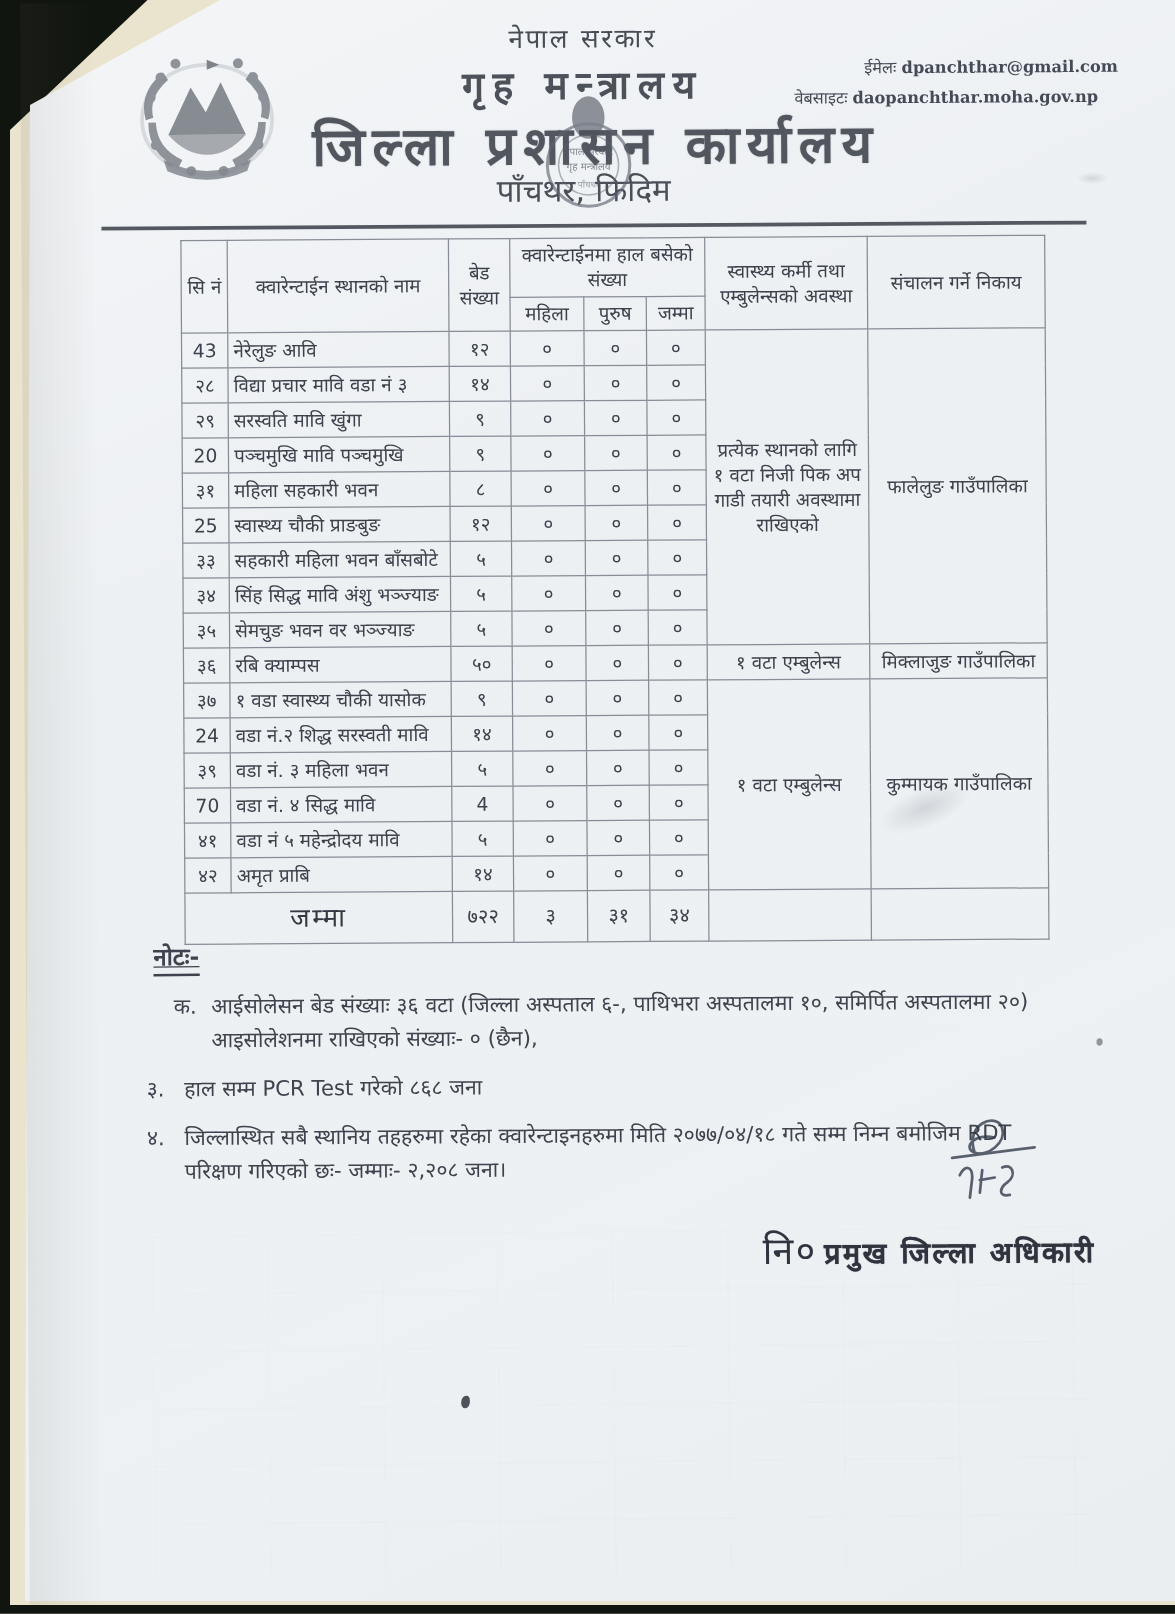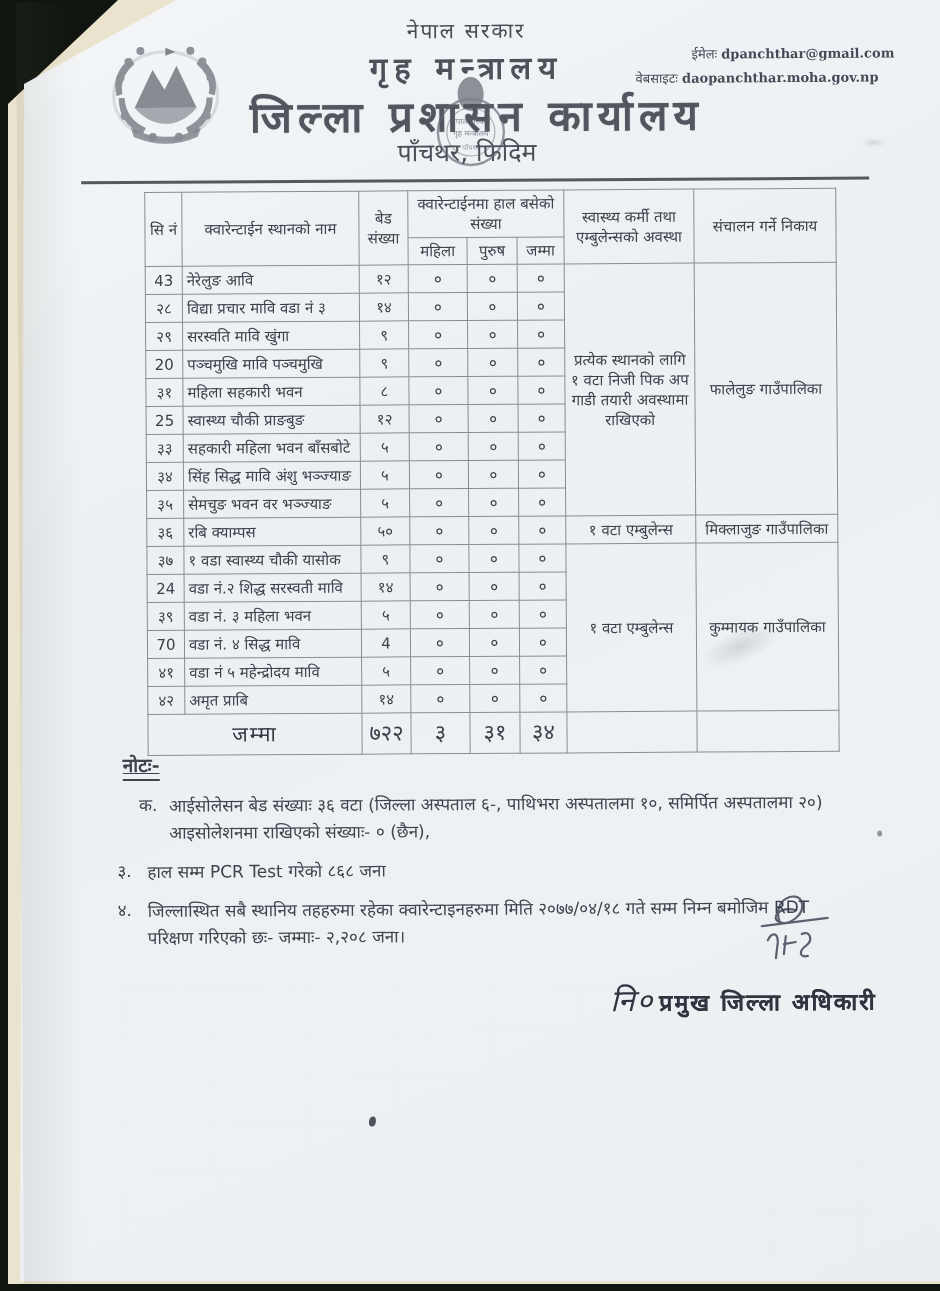--- a/index.html
+++ b/index.html
@@ -51,34 +51,34 @@
   .qt th,.qt td{border:1.2px solid #878d97;padding:1px 4px;line-height:20px;
     font-weight:normal;background:transparent;}
   .qt thead th{text-align:center;font-size:15px;padding:3px 2px;}
   .qt tbody td{height:25px;}
   .c-sn,.c-beds,.c-female,.c-male,.c-total{text-align:center;}
   .c-name{text-align:left;padding:2px 9px;}
   .c-health{text-align:center;padding:4px 8px;}
   .c-operator{text-align:center;padding:4px 8px;}
   .total-row td{height:38px;}
   .total-label{text-align:center;font-weight:bold;font-size:21px;letter-spacing:2px;color:#333842;}
-  .total-num{text-align:center;font-size:22px;}
+  .total-num{text-align:center;font-size:16px;}
 
   .notes{position:absolute;left:116px;top:750px;width:780px;font-size:17px;color:#3e434d;}
   .notes-heading{display:inline-block;font-weight:bold;font-size:19px;
     border-bottom:2px solid #3e434d;padding-bottom:1px;margin-left:6px;
     text-decoration:underline;}
   .note-item{display:flex;margin-top:12px;}
   .note-marker{width:30px;flex:0 0 30px;text-align:left;margin-left:22px;}
   .note-item.outdent .note-marker{margin-left:0px;}
   .note-text{flex:1;line-height:27px;}
 
   .sig-squiggle{position:absolute;left:748px;top:890px;opacity:.9;}
   .sig-line{position:absolute;left:608px;top:980px;white-space:nowrap;}
-  .sig-prefix{font-size:30px;color:#2e3440;font-style:italic;letter-spacing:2px;}
+  .sig-prefix{font-size:30px;color:#2e3440;letter-spacing:2px;}
   .sig-title{font-size:23px;font-weight:bold;color:#2f343e;letter-spacing:2px;
     text-shadow:0 0 .6px rgba(40,45,55,.8);}
 
   
   .smudge1{position:absolute;left:700px;top:632px;width:80px;height:32px;
     background:radial-gradient(ellipse at center,rgba(60,66,78,.16),rgba(60,66,78,0) 70%);
     transform:rotate(-22deg);}
   .speck1{position:absolute;left:366px;top:1116px;width:7px;height:10px;
     background:rgba(38,42,52,.8);border-radius:60% 40% 55% 45%;}
   .speck2{position:absolute;left:876px;top:833px;width:5px;height:6px;

